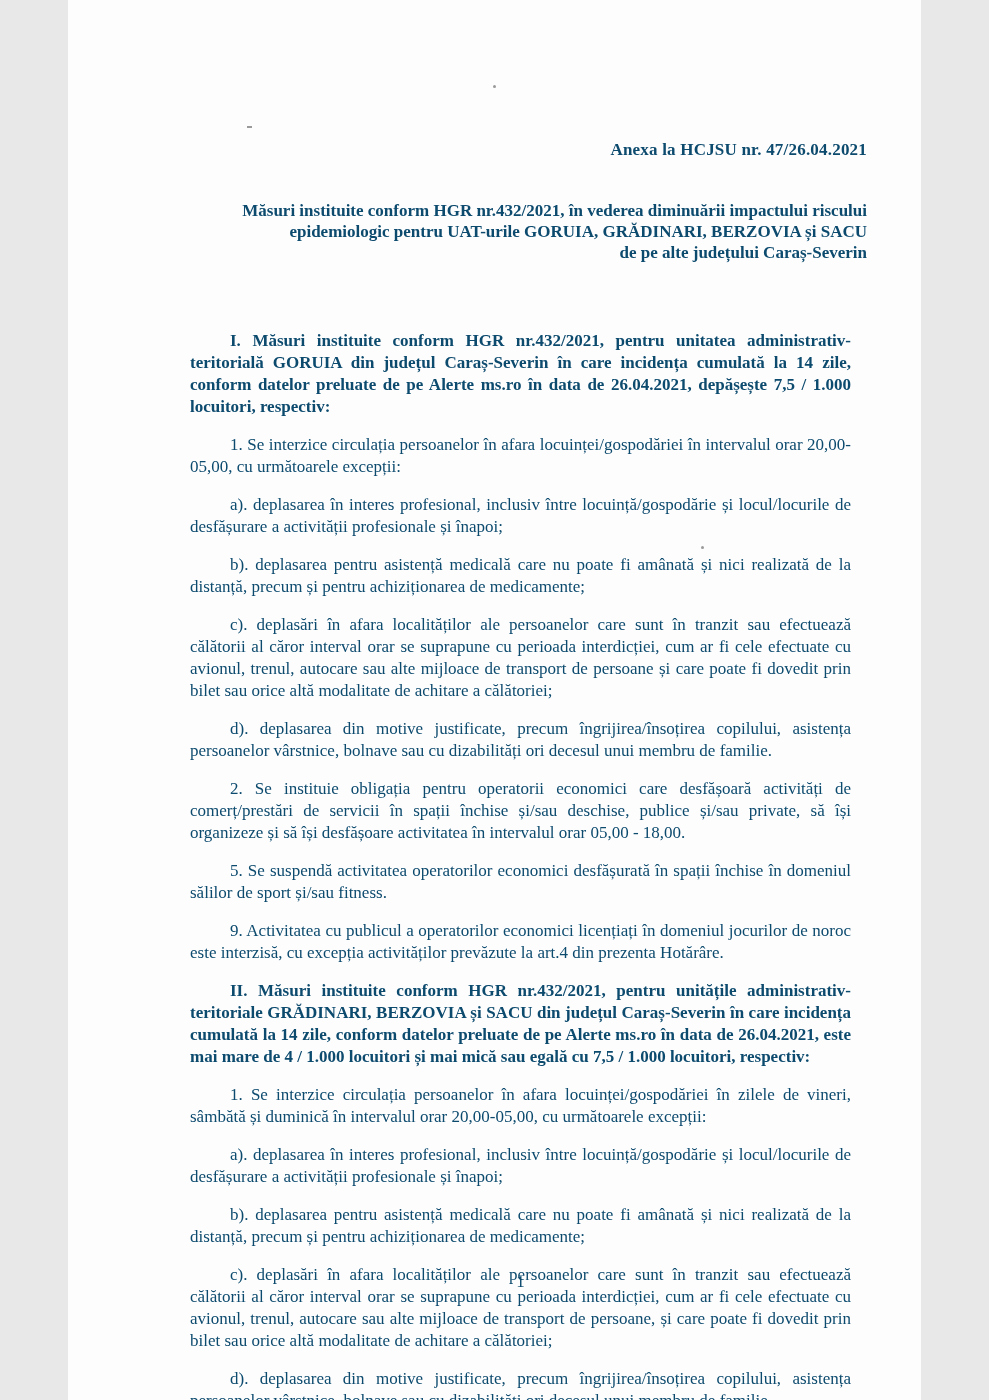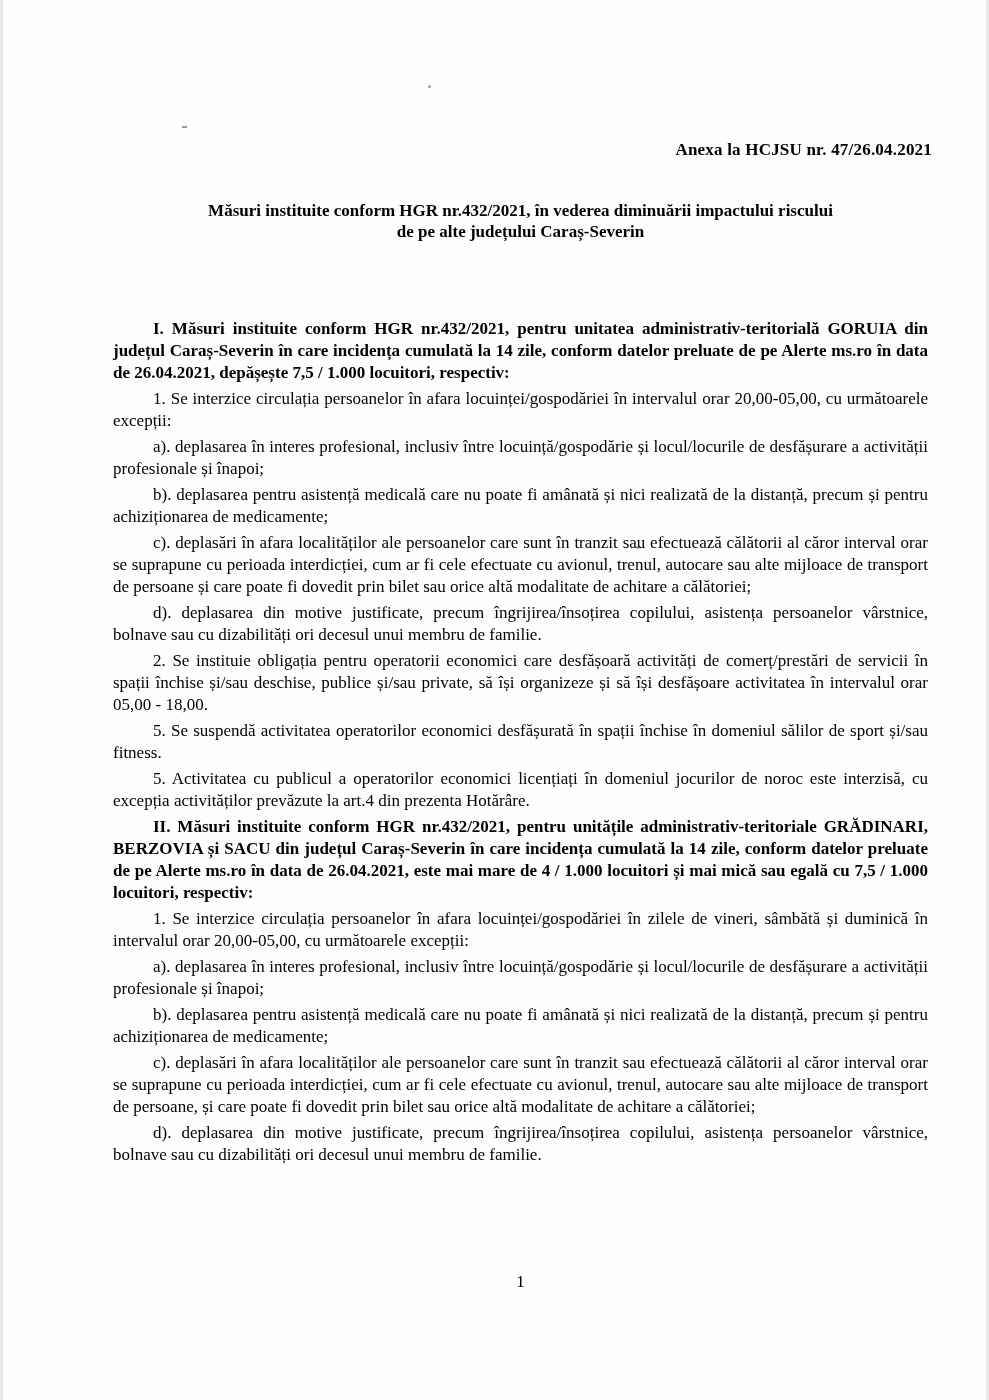--- a/index.html
+++ b/index.html
@@ -2,59 +2,59 @@
 <html><head>
 <meta charset="utf-8">
 <style>
   html, body {
     margin: 0;
     padding: 0;
     background: #e8e8e8;
   }
   .page {
     position: relative;
-    width: 983px;
+    width: 853px;
     height: 1400px;
     margin: 0 auto;
     background: #fdfdfd;
-    color: #000000;
+    color: #0c4a6e;
     font-family: "Liberation Serif", "DejaVu Serif", serif;
     overflow: hidden;
   }
   .annex-ref {
     position: absolute;
     top: 140px;
     left: 106px;
     right: 54px;
     text-align: right;
     font-weight: bold;
     font-size: 17px;
     letter-spacing: 0.2px;
   }
   .doc-title {
     position: absolute;
     top: 200px;
     left: 106px;
     right: 54px;
-    text-align: center;
+    text-align: right;
     font-weight: bold;
     font-size: 17px;
     line-height: 21px;
   }
   .doc-body {
     position: absolute;
     top: 314px;
     left: 106px;
     right: 54px;
     font-size: 17px;
     line-height: 22px;
     text-align: justify;
   }
   .doc-body p {
-    margin: 4px;
+    margin: 16px;
     text-indent: 40px;
   }
   .bold { font-weight: bold; }
   .gap-before { margin-top: 22px; }
   .page-number {
     position: absolute;
     top: 1272px;
     left: 106px;
     right: 54px;
     text-align: center;
@@ -75,35 +75,36 @@
 <div class="page">
 
   <span class="speck speck-1"></span>
   <span class="speck speck-2"></span>
   <span class="speck speck-3"></span>
 
   <div class="annex-ref">Anexa la HCJSU nr. 47/26.04.2021</div>
 
   <div class="doc-title">
     <div>Măsuri instituite conform HGR nr.432/2021, în vederea diminuării impactului riscului</div>
+    <div>epidemiologic pentru UAT-urile GORUIA, GRĂDINARI, BERZOVIA și SACU</div>
     <div>de pe alte județului Caraș-Severin</div>
   </div>
 
   <div class="doc-body">
 
     <p class="bold">I. Măsuri instituite conform HGR nr.432/2021, pentru unitatea administrativ-teritorială GORUIA din județul Caraș-Severin în care incidența cumulată la 14 zile, conform datelor preluate de pe Alerte ms.ro în data de 26.04.2021, depășește 7,5 / 1.000 locuitori,  respectiv:</p>
 
     <p>1. Se interzice circulația persoanelor în afara locuinței/gospodăriei în intervalul orar 20,00-05,00, cu următoarele excepții:</p>
     <p>a). deplasarea în interes profesional, inclusiv între locuință/gospodărie și locul/locurile de desfășurare a activității profesionale și înapoi;</p>
     <p>b). deplasarea pentru asistență medicală care nu poate fi amânată și nici realizată de la distanță, precum și pentru achiziționarea de medicamente;</p>
     <p>c). deplasări în afara localităților ale persoanelor care sunt în tranzit sau efectuează călătorii al căror interval orar se suprapune cu perioada interdicției, cum ar fi cele efectuate cu avionul, trenul, autocare sau alte mijloace de transport de persoane și care poate fi dovedit prin bilet sau orice altă modalitate de achitare a călătoriei;</p>
     <p>d). deplasarea din motive justificate, precum îngrijirea/însoțirea copilului, asistența persoanelor vârstnice, bolnave sau cu dizabilități ori decesul unui membru de familie.</p>
     <p>2. Se instituie obligația pentru operatorii economici care desfășoară activități de comerț/prestări de servicii în spații închise și/sau deschise, publice și/sau private, să își organizeze și să își desfășoare activitatea în intervalul orar 05,00 - 18,00.</p>
     <p>5. Se suspendă activitatea operatorilor economici desfășurată în spații închise în domeniul sălilor de sport și/sau fitness.</p>
-    <p>5. Activitatea cu publicul a operatorilor economici licențiați în domeniul jocurilor de noroc este interzisă, cu excepția activităților prevăzute la art.4 din prezenta Hotărâre.</p>
+    <p>9. Activitatea cu publicul a operatorilor economici licențiați în domeniul jocurilor de noroc este interzisă, cu excepția activităților prevăzute la art.4 din prezenta Hotărâre.</p>
 
 
     <p class="bold gap-before">II. Măsuri instituite conform HGR nr.432/2021, pentru unitățile administrativ-teritoriale GRĂDINARI, BERZOVIA și SACU din județul Caraș-Severin în care incidența cumulată la 14 zile, conform datelor preluate de pe Alerte ms.ro în data de 26.04.2021, este mai mare de 4 / 1.000 locuitori și mai mică sau egală cu 7,5 / 1.000 locuitori, respectiv:</p>
 
     <p>1. Se interzice circulația persoanelor în afara locuinței/gospodăriei în zilele de vineri, sâmbătă și duminică în intervalul orar 20,00-05,00, cu următoarele excepții:</p>
     <p>a). deplasarea în interes profesional, inclusiv între locuință/gospodărie și locul/locurile de desfășurare a activității profesionale și înapoi;</p>
     <p>b). deplasarea pentru asistență medicală care nu poate fi amânată și nici realizată de la distanță, precum și pentru achiziționarea de medicamente;</p>
     <p>c). deplasări în afara localităților ale persoanelor care sunt în tranzit sau efectuează călătorii al căror interval orar se suprapune cu perioada interdicției, cum ar fi cele efectuate cu avionul, trenul, autocare sau alte mijloace de transport de persoane, și care poate fi dovedit prin bilet sau orice altă modalitate de achitare a călătoriei;</p>
     <p>d). deplasarea din motive justificate, precum îngrijirea/însoțirea copilului, asistența persoanelor vârstnice, bolnave sau cu dizabilități ori decesul unui membru de familie.</p>
 

